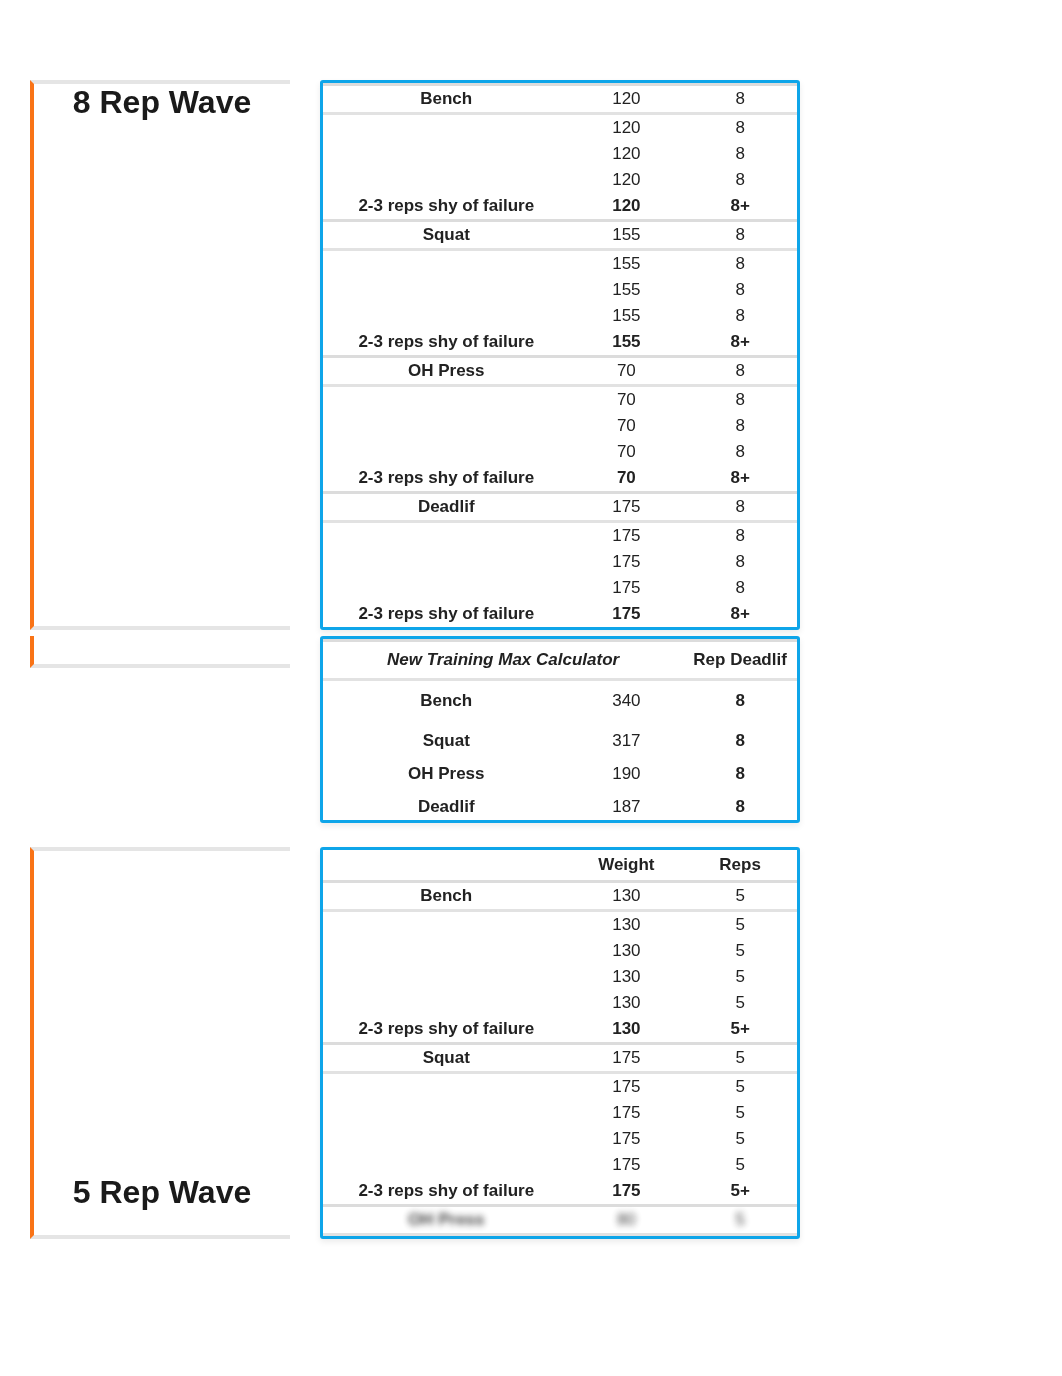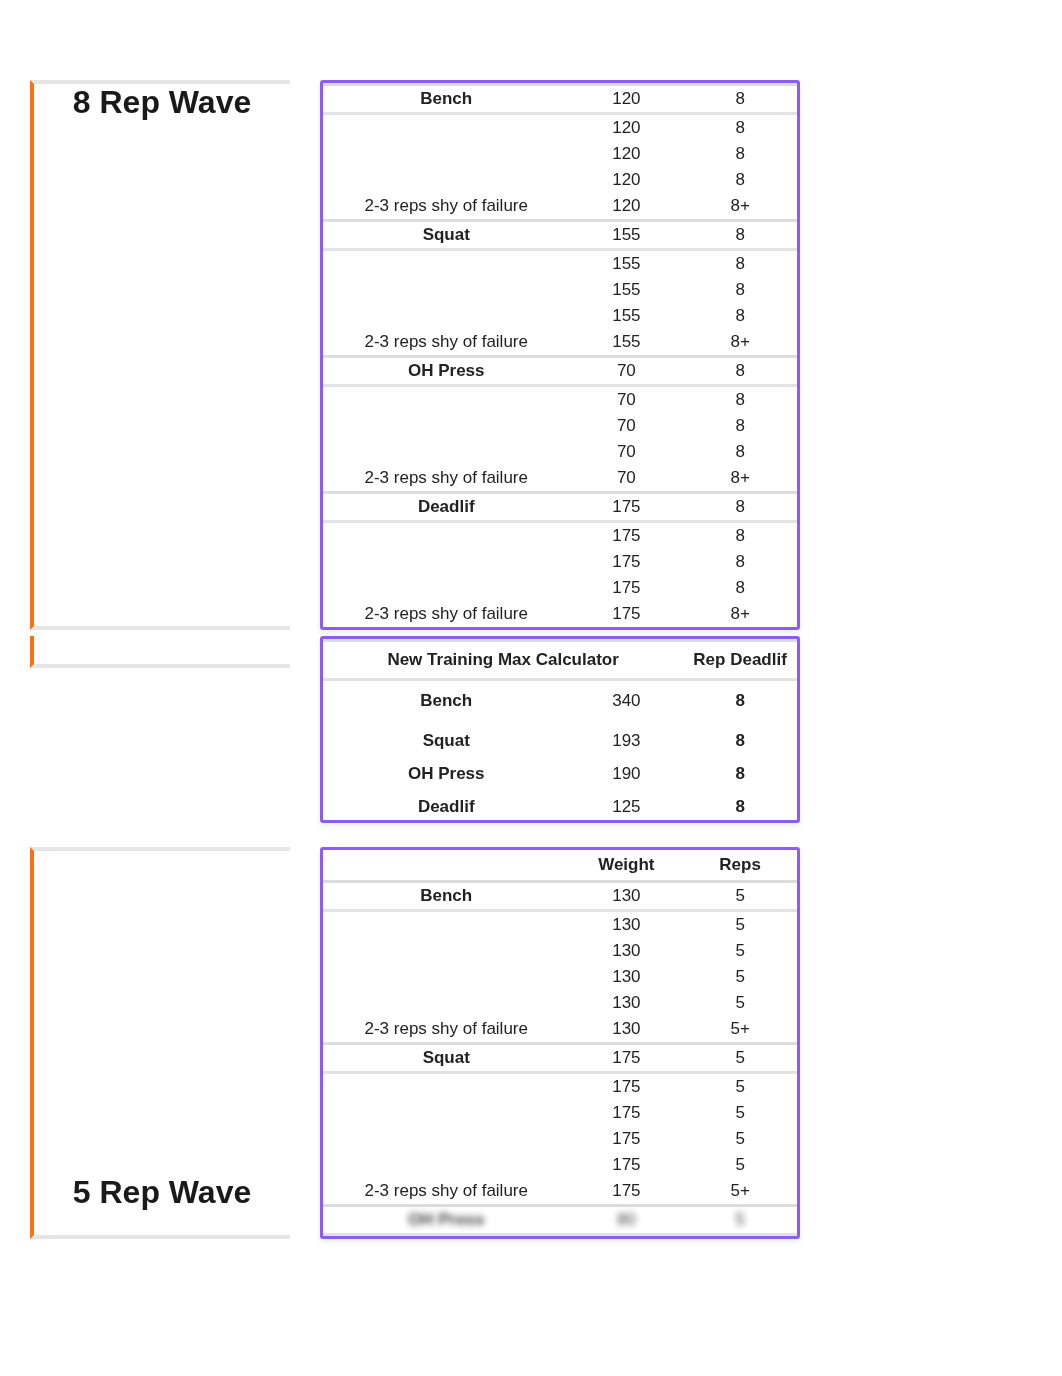--- a/index.html
+++ b/index.html
@@ -31,21 +31,21 @@
       font-size: 32px;
       font-weight: 700;
       color: #1a1a1a;
       white-space: nowrap;
     }
     .table-col {
       width: 480px;
       margin-left: 20px;
     }
     .panel {
-      border: 3px solid #8b5cf6;
+      border: 3px solid #0ea5e9;
       border-radius: 3px;
       box-shadow: 0 3px 6px rgba(0,0,0,0.08);
       background: #fff;
     }
     table {
       width: 100%;
       border-collapse: collapse;
       table-layout: fixed;
     }
     td, th {
@@ -55,26 +55,27 @@
       color: #222;
     }
     .col-label { width: 52%; }
     .col-weight { width: 24%; }
     .col-reps { width: 24%; }
     .ex-divider td, .ex-divider th {
       border-top: 3px solid #dcdcdc;
       border-bottom: 3px solid #e2e2e2;
     }
     .ex-header { font-weight: 700; }
-    .ex-last td { font-weight: 400; margin-top: 12px; }
+    .ex-last td { font-weight: 700; margin-top: 12px; }
     .section-title-row td, .section-title-row th {
       font-weight: 700;
       border-bottom: 3px solid #e2e2e2;
     }
     .dual-header th {
+      font-style: italic;
       font-weight: 700;
       padding: 8px 6px;
     }
     .dual-header th:last-child { font-style: normal; }
     .calc-row td { padding: 10px 6px; }
     .calc-row td:last-child { font-weight: 700; }
     .calc-row.tight td { padding: 3px 6px; }
     .tight-top td { padding-top: 3px; }
     .header-plain th { font-weight: 700; padding: 5px 6px; }
     .blurred { filter: blur(3px); opacity: 0.85; }
@@ -220,31 +221,31 @@
           <th colspan="2">New Training Max Calculator</th>
           <th>Rep Deadlif</th>
         </tr>
         <tr class="calc-row">
               <td style="font-weight:700">Bench</td>
               <td>340</td>
               <td>8</td>
             </tr>
         <tr class="calc-row">
               <td style="font-weight:700">Squat</td>
-              <td>193</td>
+              <td>317</td>
               <td>8</td>
             </tr>
         <tr class="calc-row tight-top">
               <td style="font-weight:700">OH Press</td>
               <td>190</td>
               <td>8</td>
             </tr>
         <tr class="calc-row tight">
               <td style="font-weight:700">Deadlif</td>
-              <td>125</td>
+              <td>187</td>
               <td>8</td>
             </tr>
       </tbody>
         </table>
     </div>
   </div>
 </div>
 
 <div style="height:18px"></div>
 

